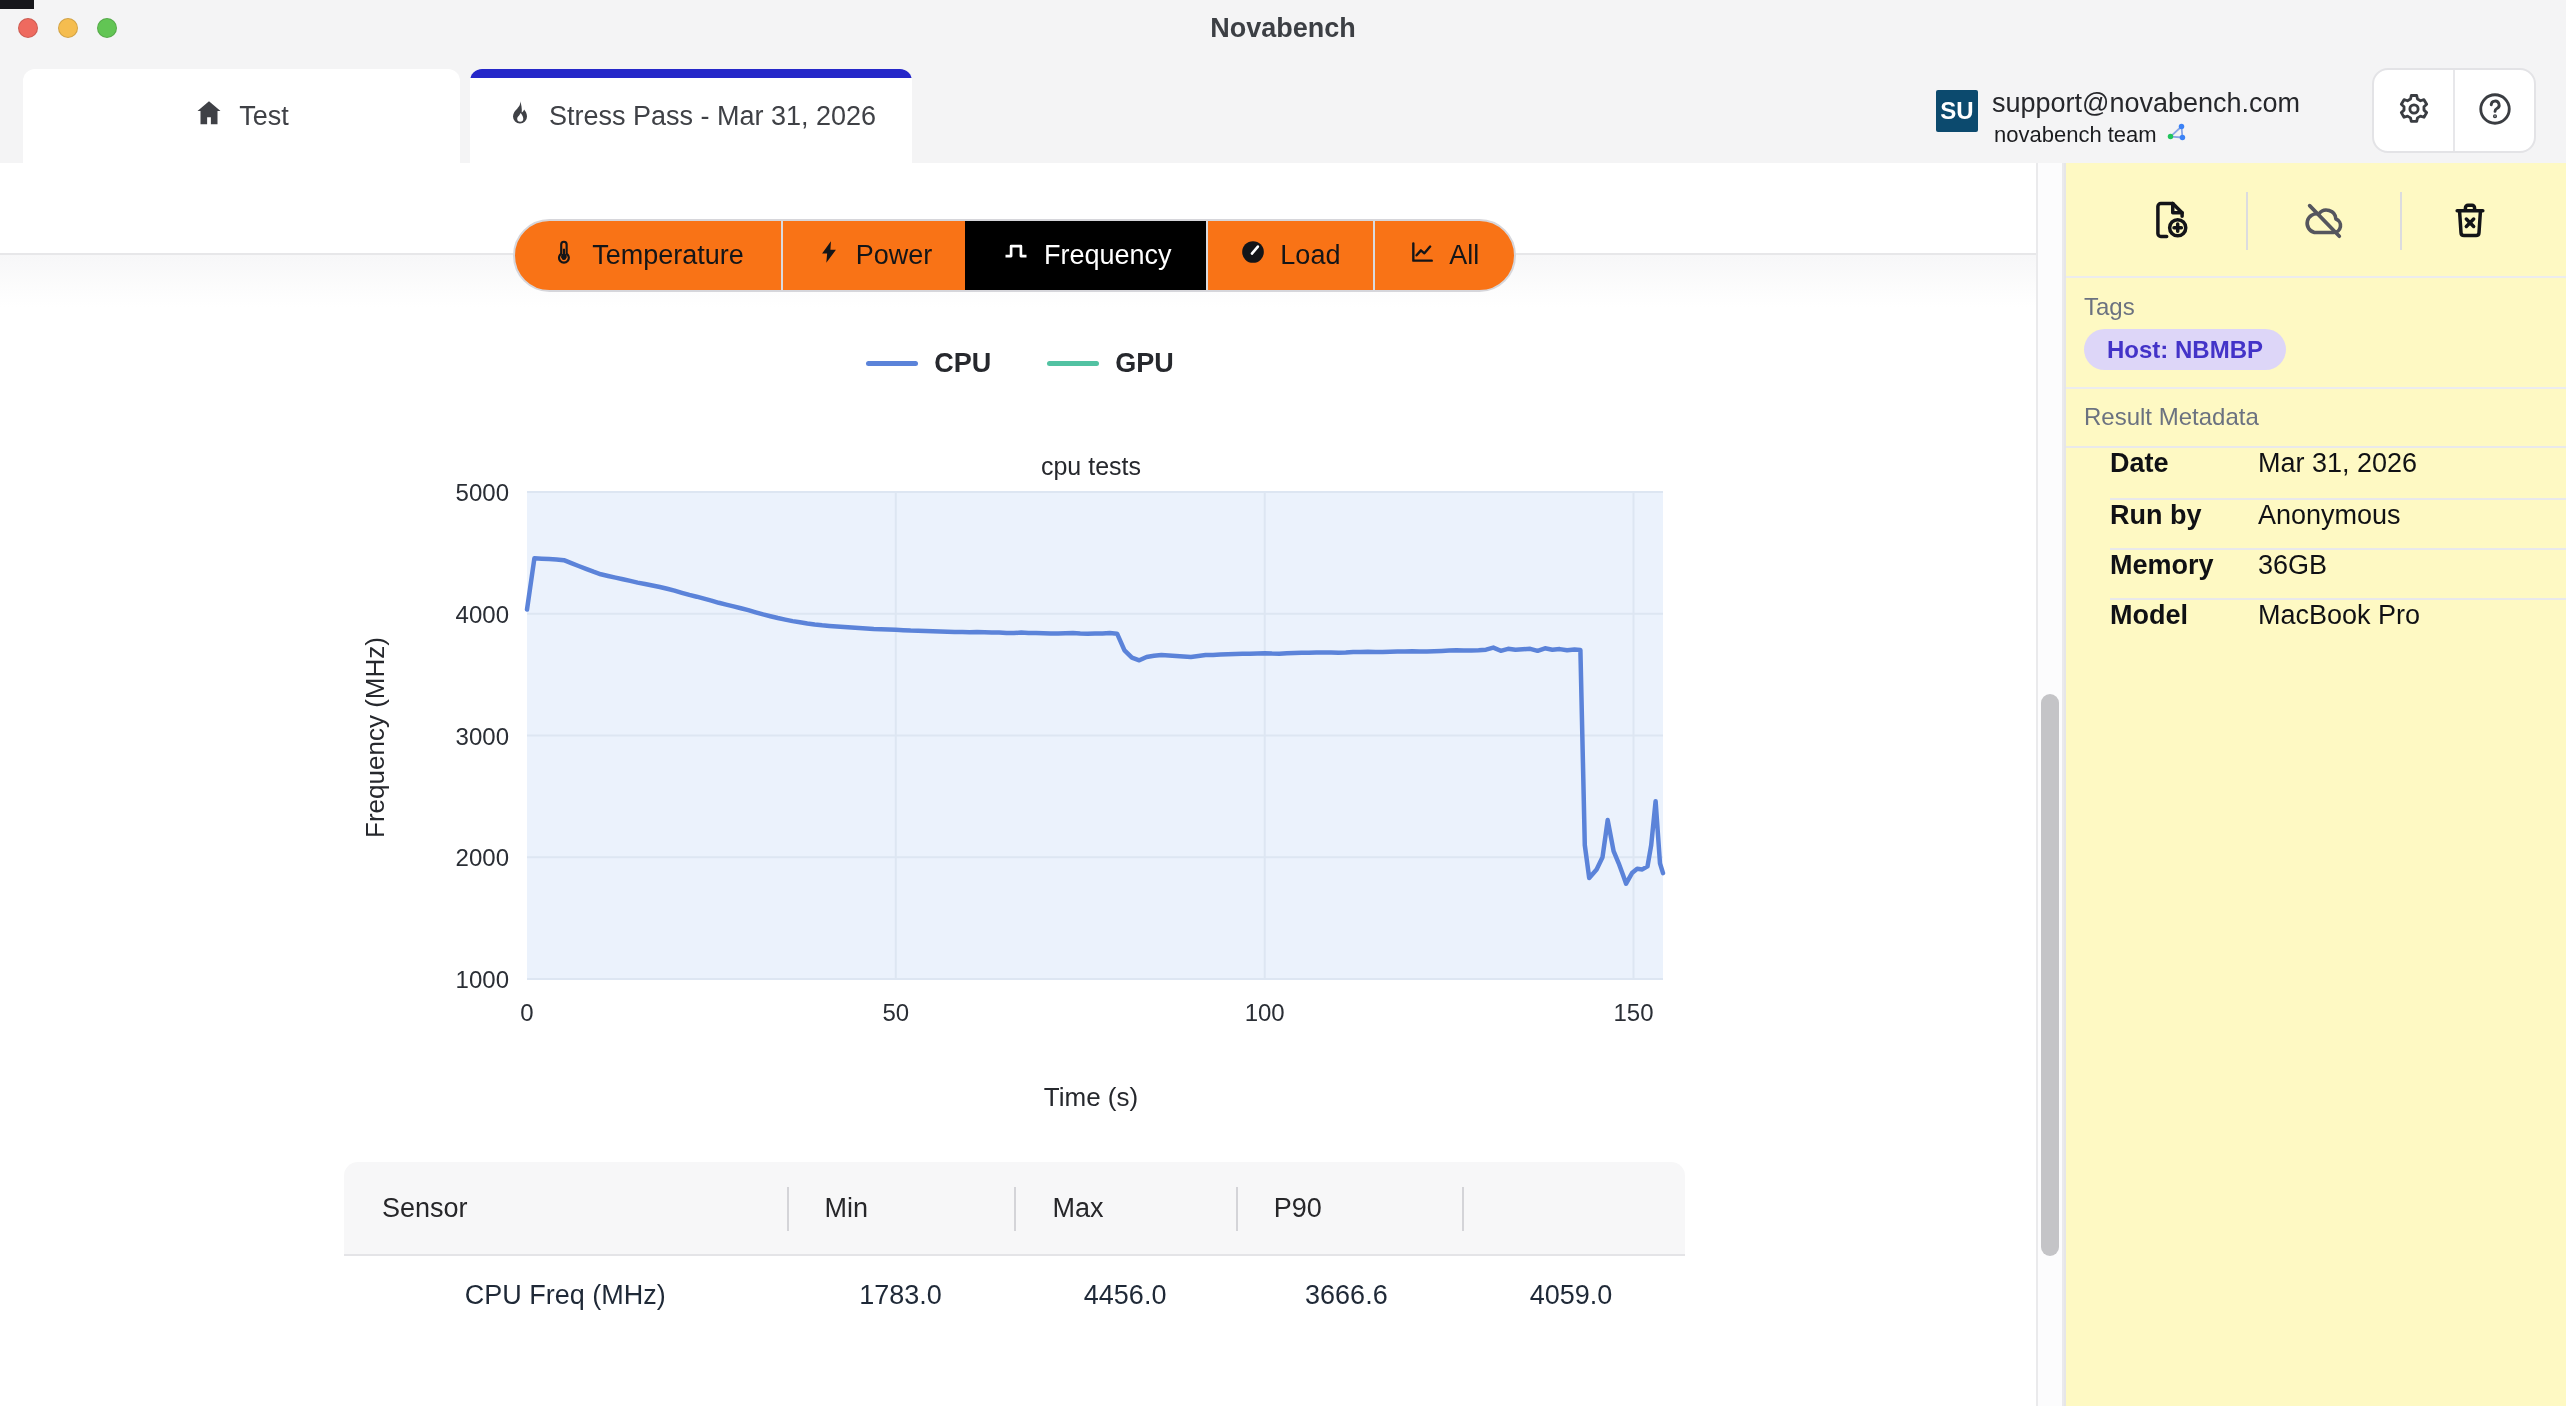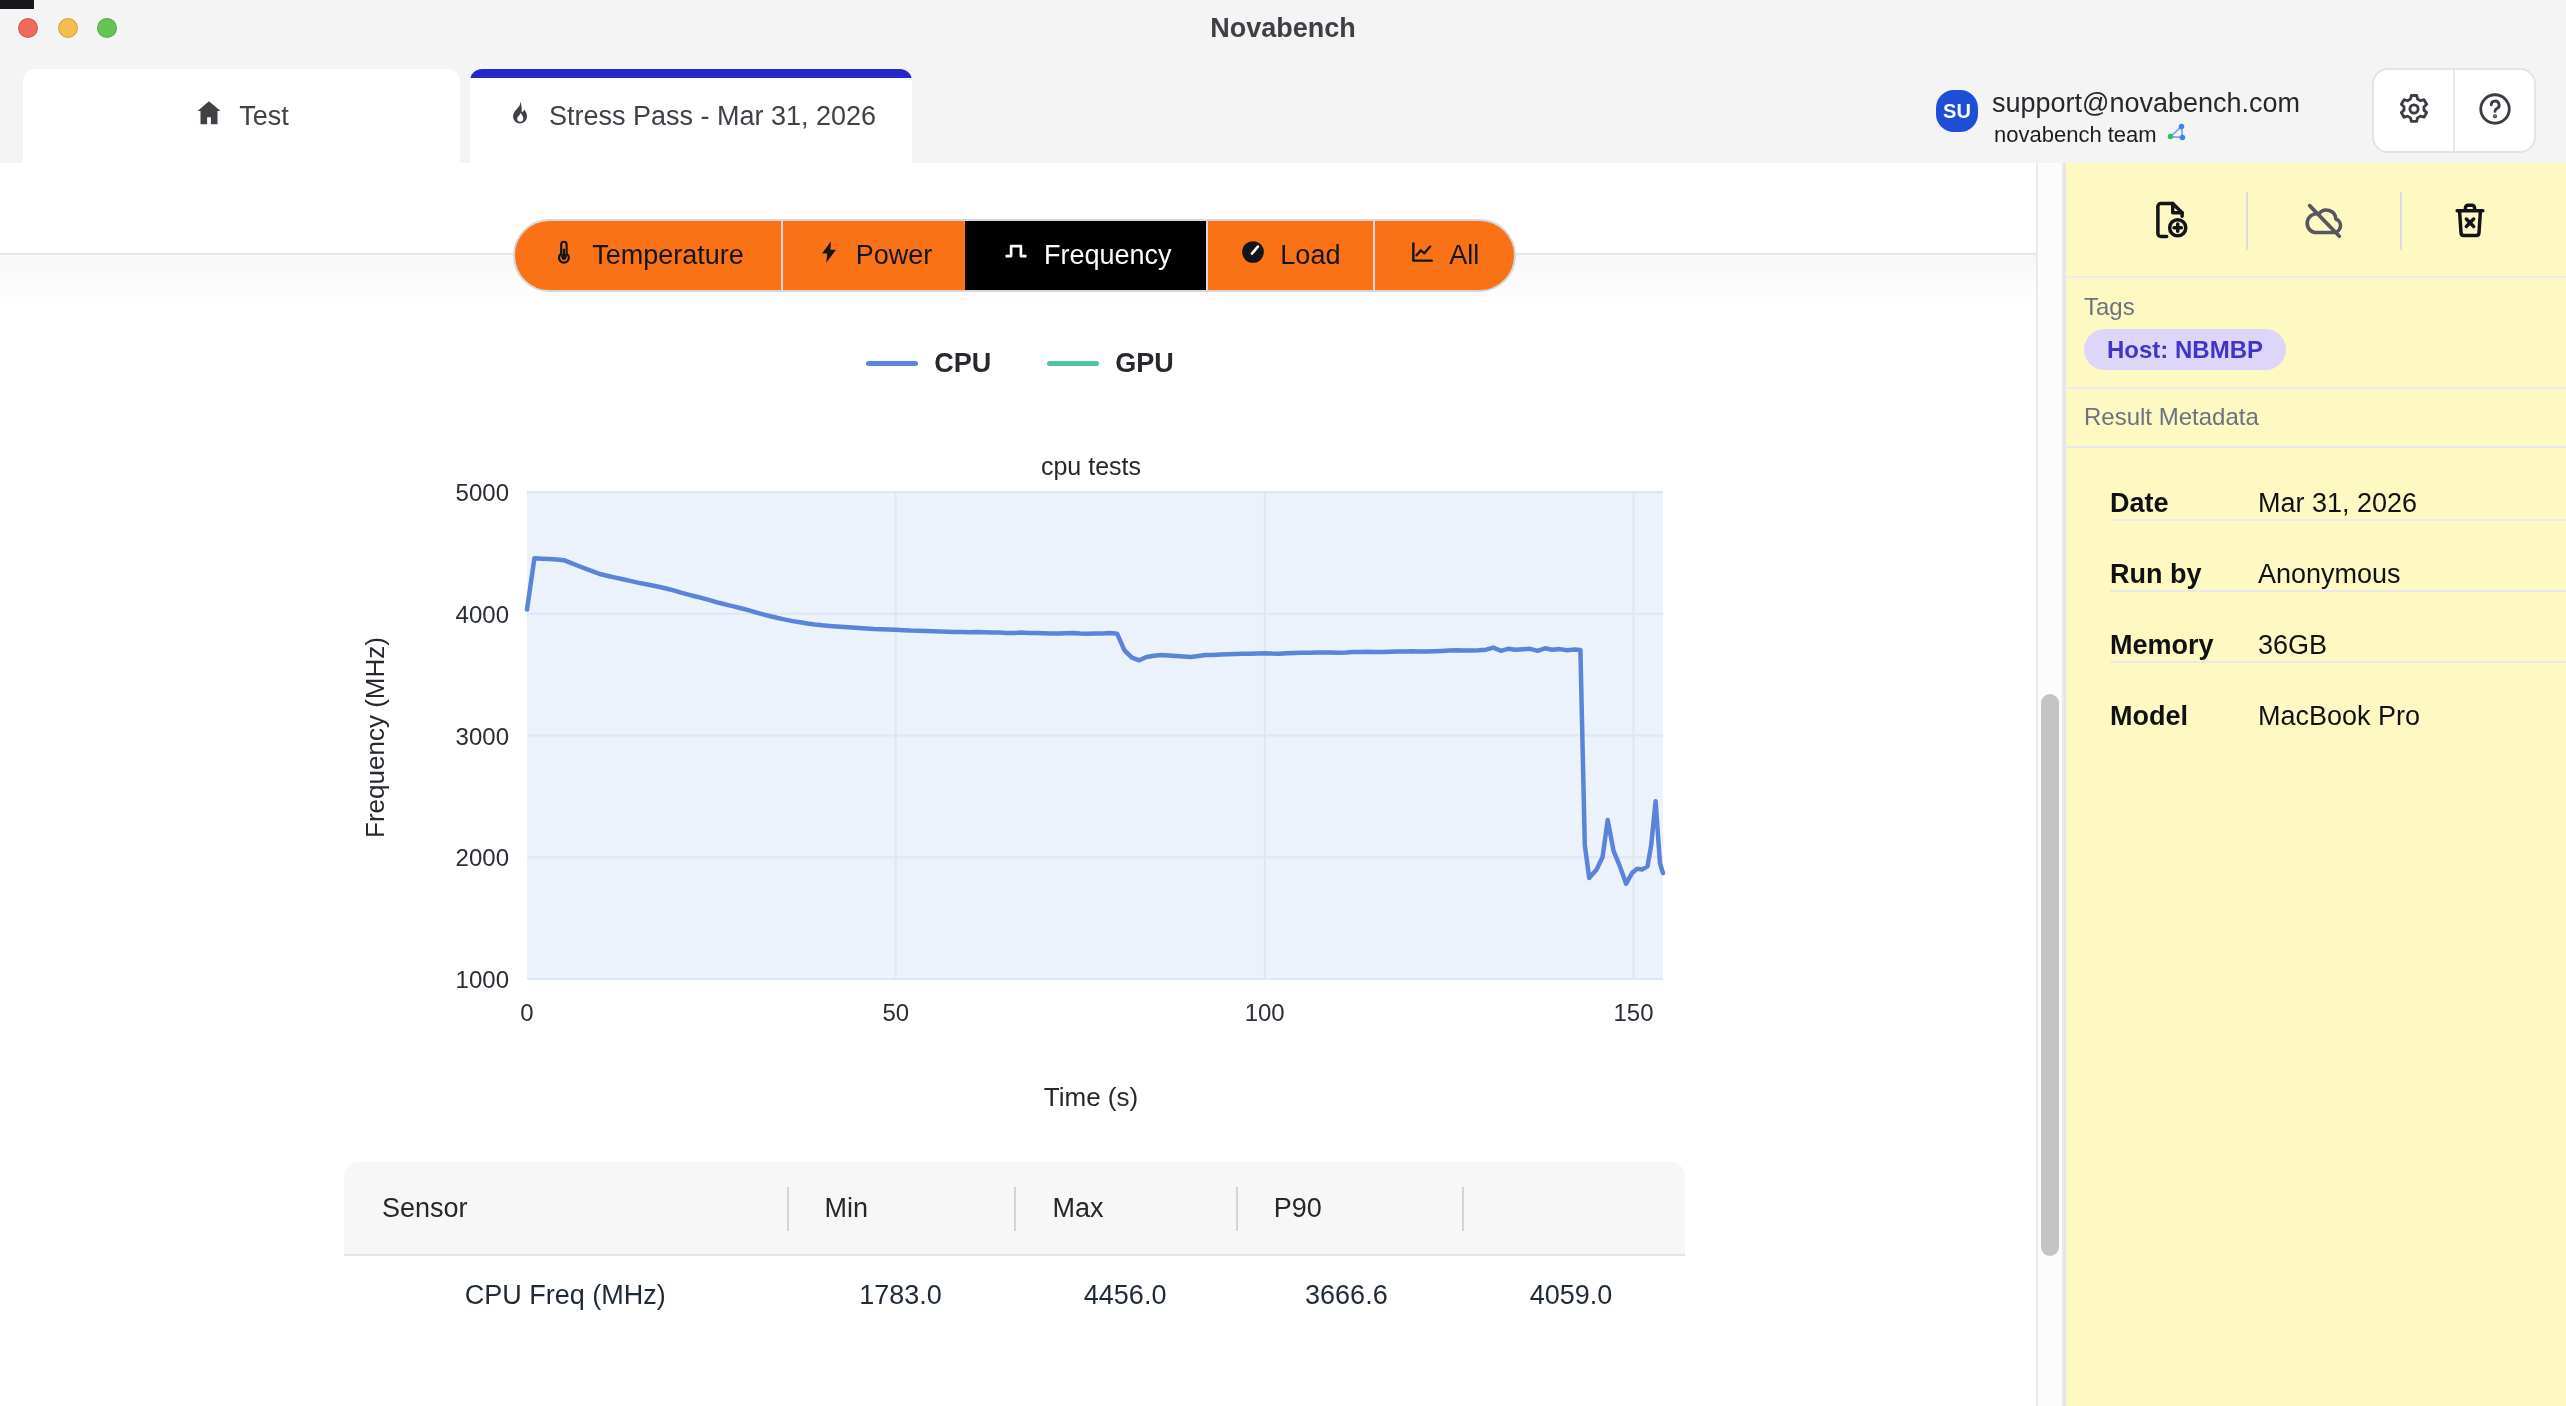--- a/index.html
+++ b/index.html
@@ -26,22 +26,22 @@
   .tab { top:69px; height:94px; background:#fff; border-radius:12px 12px 0 0;
     display:flex; align-items:center; justify-content:center; gap:15px;
     font-size:27px; color:#3f4146; overflow:hidden; cursor:default; }
   .tab-test { left:23px; width:437px; }
   .tab-active { left:470px; width:442px; }
   .tab-active .active-bar { position:absolute; left:0; top:0; width:100%; height:9px;
     background:#2527c9; border-radius:12px 12px 0 0; }
   .tab svg { flex:0 0 auto; }
 
   
-  .avatar { left:1936px; top:90px; width:42px; height:42px; border-radius:18px;
-    background:#1d4ed8; color:#fff; font-size:20px; font-weight:700;
+  .avatar { left:1936px; top:90px; width:42px; height:42px; border-radius:2px;
+    background:#0c4a6e; color:#fff; font-size:24px; font-weight:700;
     display:flex; align-items:center; justify-content:center; }
   .account-email { left:1992px; top:88px; font-size:27px; color:#26272b; }
   .account-team { left:1994px; top:121px; font-size:22px; color:#1b1c1f;
     display:flex; align-items:center; gap:8px; }
   .hdr-btns { left:2372px; top:68px; width:164px; height:85px; background:#fff;
     border:2px solid #e3e3e6; border-radius:16px; display:flex; }
   .hdr-btn { flex:1; display:flex; align-items:center; justify-content:center; color:#3a3d42; }
   .hdr-btn + .hdr-btn { border-left:2px solid #e7e7ea; }
 
   
@@ -100,22 +100,22 @@
     align-items:center; justify-content:center; color:#131418; }
   .sb-tool.cloud { color:#55565e; }
   .sb-tool-divider { position:absolute; top:29px; width:2px; height:58px; background:#dcdcdf; }
   .sb-label { position:absolute; left:18px; font-size:24px; color:#6b7280; }
   .tag-pill { position:absolute; left:18px; top:166px; height:41px; padding:0 23px;
     border-radius:21px; background:#ddd6f8; color:#4333c8; font-size:24px; font-weight:700;
     display:inline-flex; align-items:center; }
   .sb-divider { position:absolute; left:0; top:224px; width:100%; height:2px; background:#ececee; }
   .meta-table { position:absolute; left:0; top:283px; width:100%;
     border-top:2px solid #e9e9eb; }
-  .meta-row { margin:0 0 0 44px; padding-right:12px; height:71px;
-    display:flex; align-items:flex-end; }
+  .meta-row { margin:0 0 0 44px; padding-right:12px; height:50px;
+    display:flex; align-items:flex-start; }
   .meta-row + .meta-row { border-top:2px solid #e9e9eb; }
   .meta-label { width:148px; font-size:27px; font-weight:700; color:#101114; }
   .meta-value { font-size:27px; color:#101114; }
 </style>
 </head>
 <body>
 
 <div class="abs top-chrome"></div>
 <div class="abs glitch"></div>
 <div class="abs traffic tl-red"></div>

